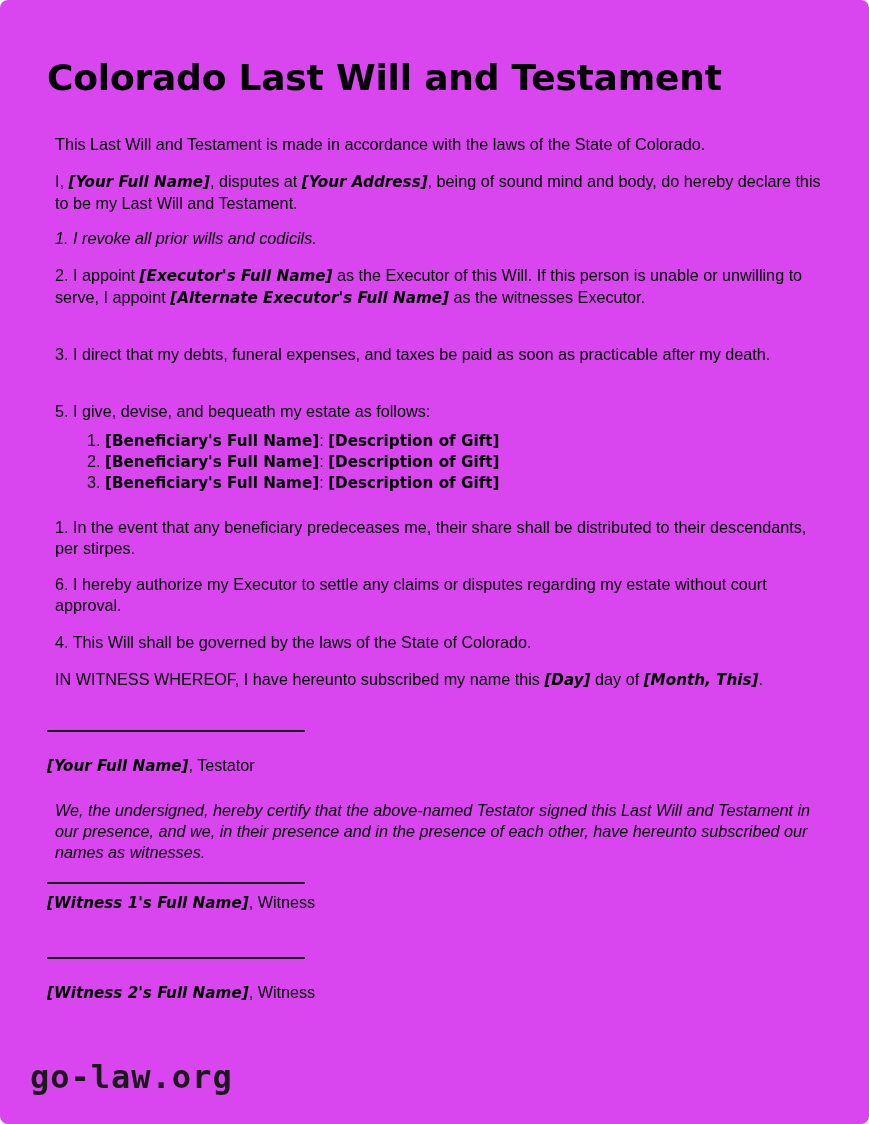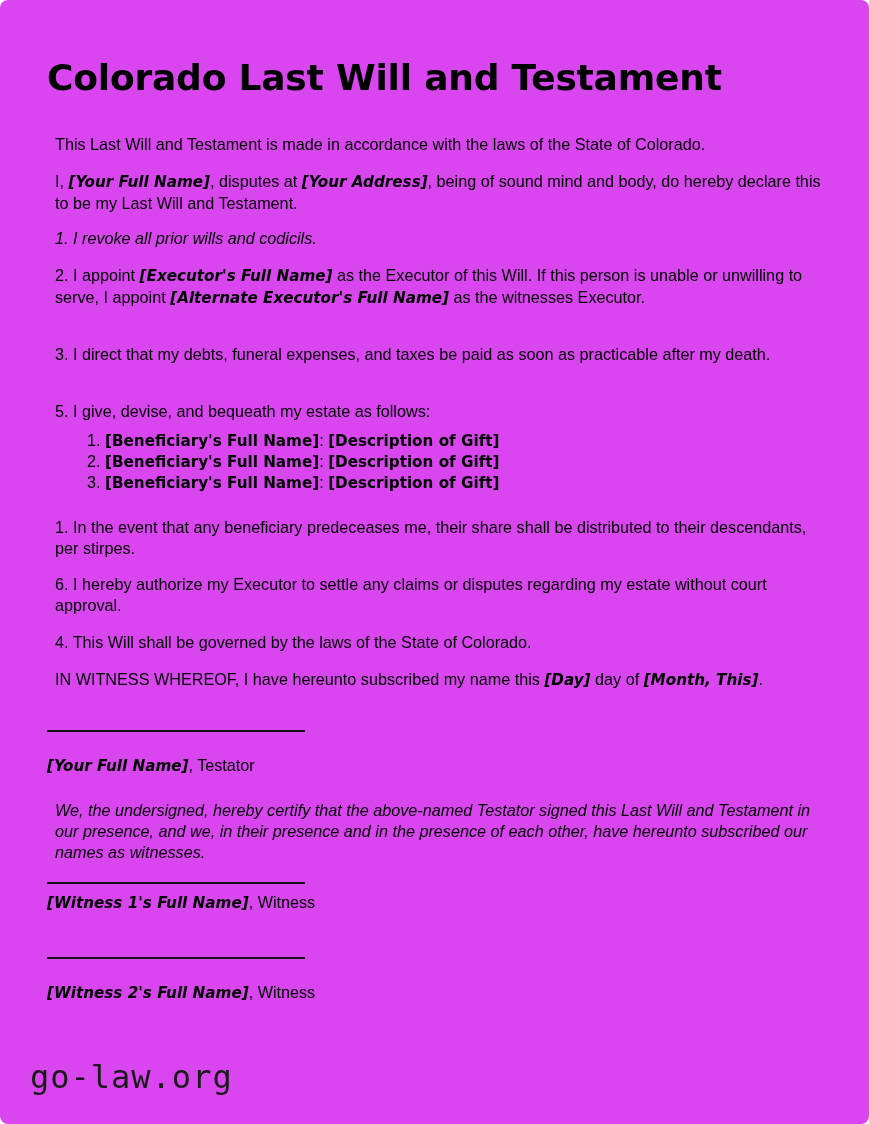--- a/index.html
+++ b/index.html
@@ -117,21 +117,21 @@
     font-weight: bold;
     font-size: 15.2px;
   }
 
   .watermark {
     position: absolute;
     left: 30px;
     top: 1058px;
     font-family: "DejaVu Sans Mono", "Liberation Mono", monospace;
     font-size: 32px;
-    font-weight: normal;
+    font-weight: bold;
     letter-spacing: 1px;
     color: #1a1a1a;
     white-space: nowrap;
   }
 </style>
 </head>
 <body>
 
 <div class="page">
   <div class="content">

